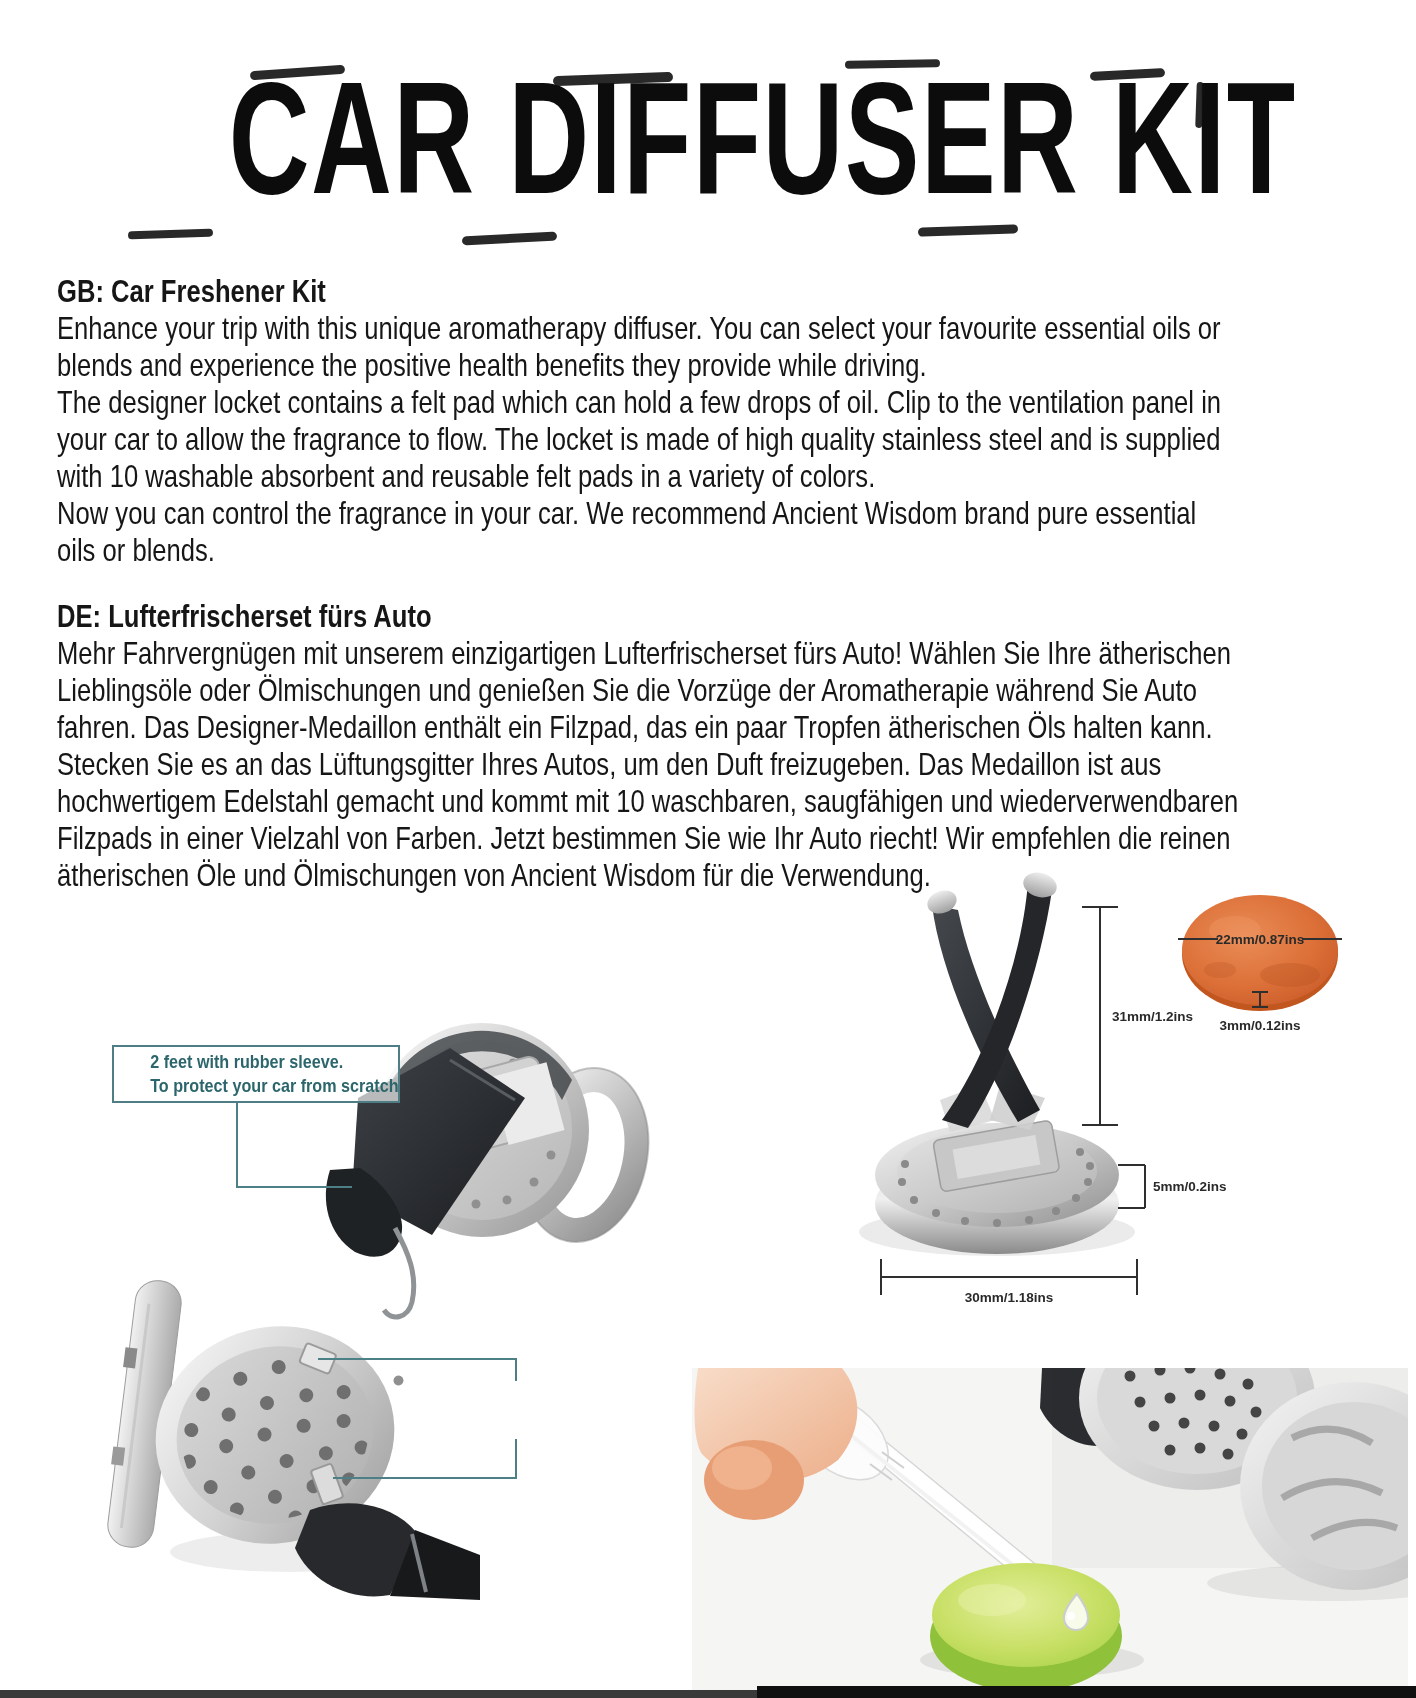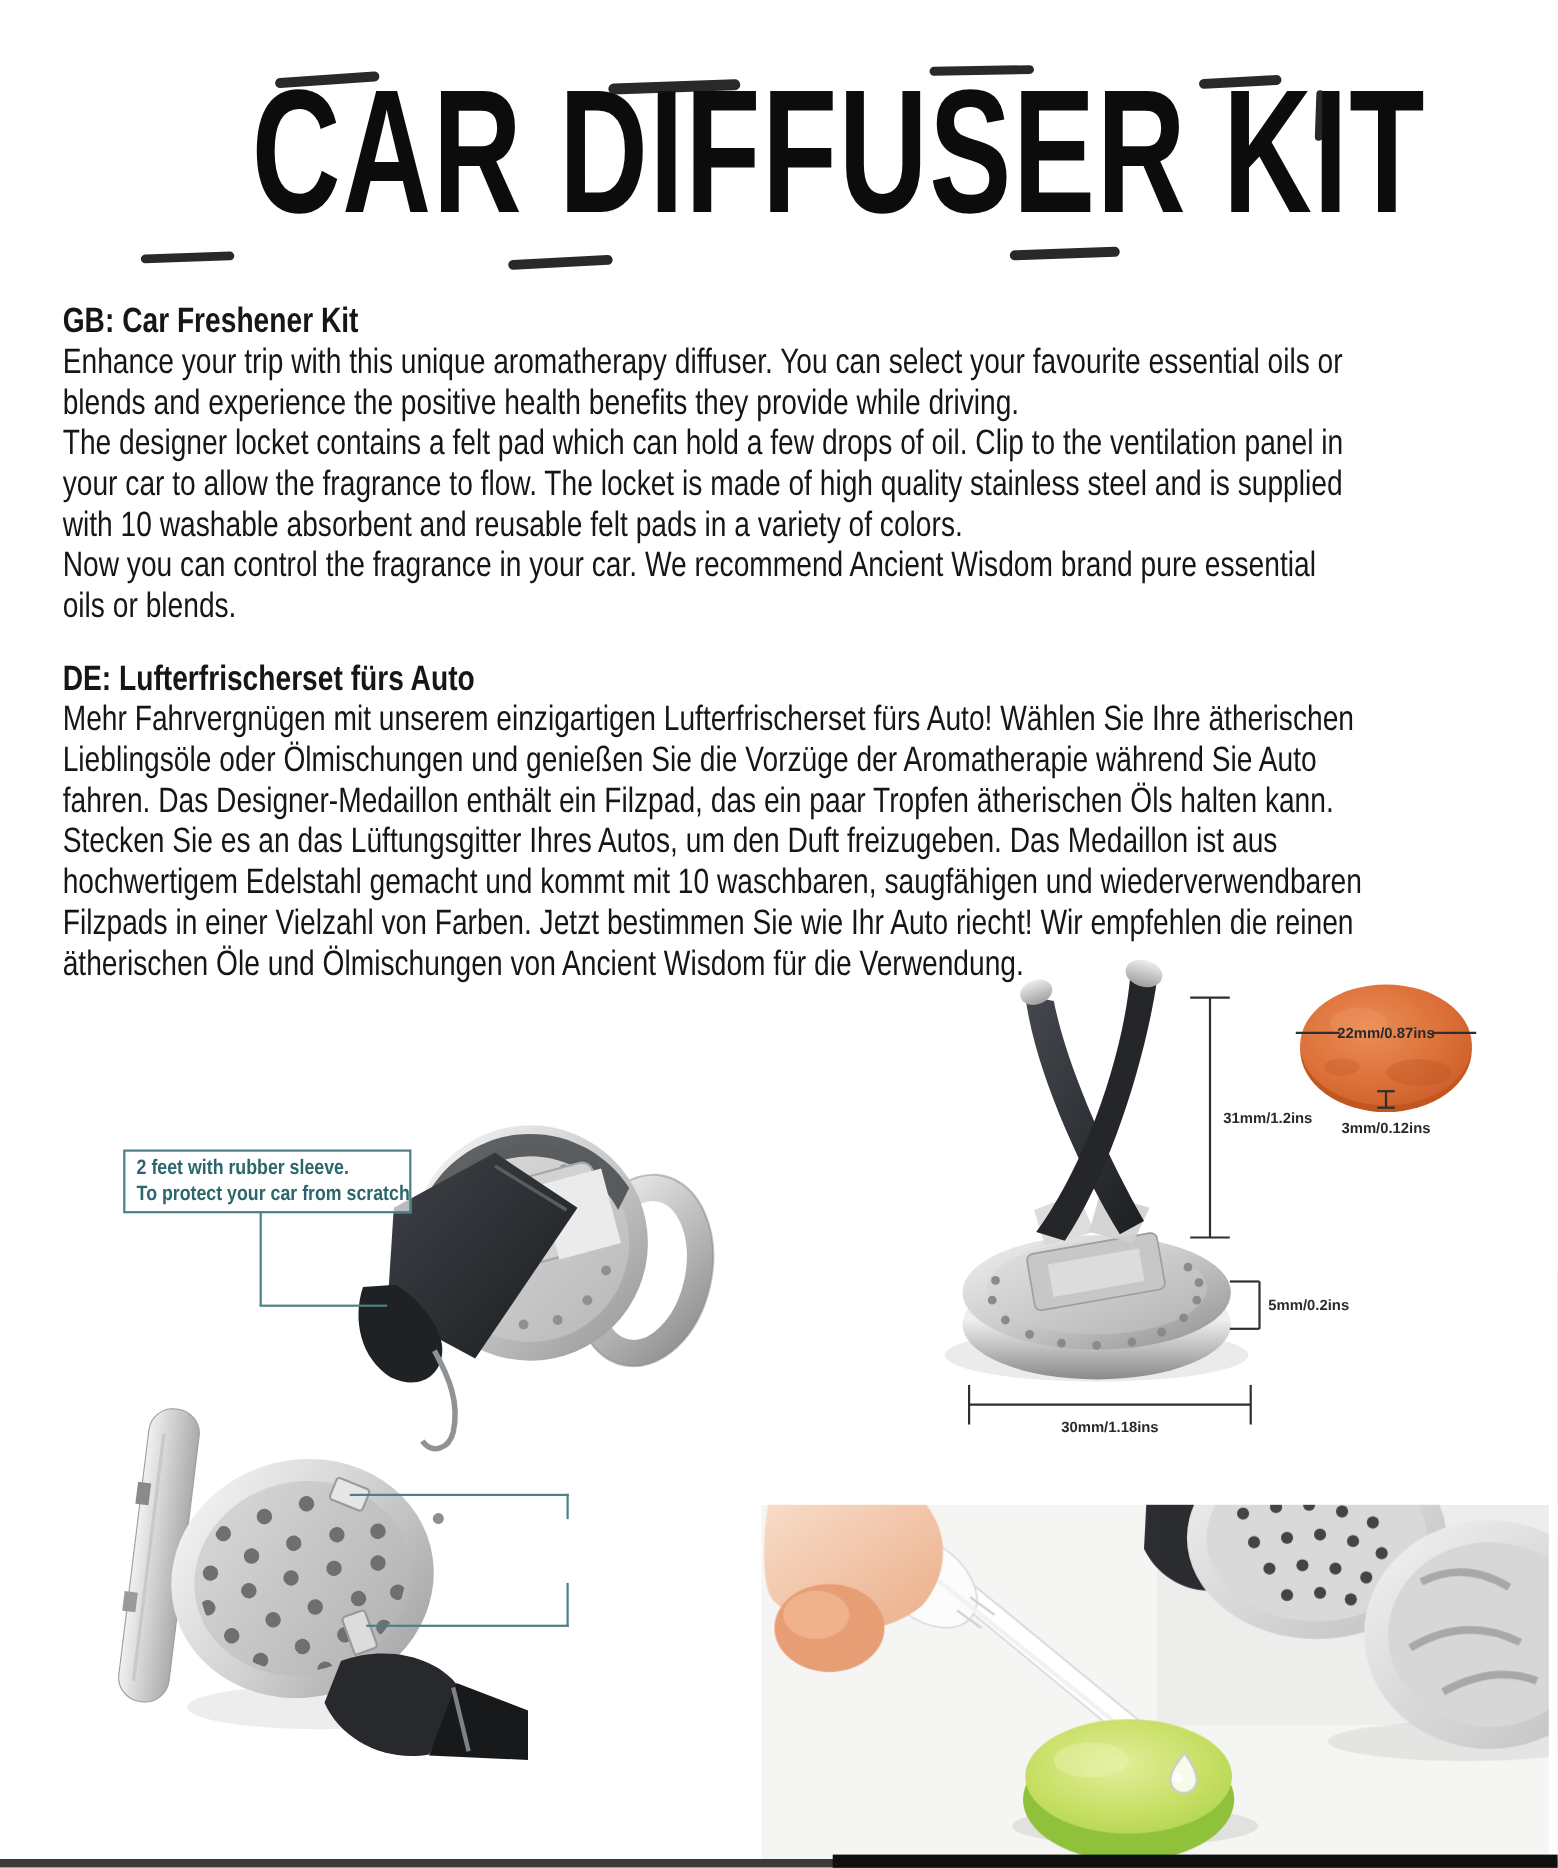--- a/index.html
+++ b/index.html
@@ -16,21 +16,21 @@
     transform:scaleX(0.70); transform-origin:center top; white-space:nowrap;
   }
   .stamp { position:absolute; background:#121212; border-radius:5px; opacity:.9; }
   
   .text-block { position:absolute; left:57px; }
   .text-inner { transform:scaleX(0.80); transform-origin:0 0; width:1480px;
                 font-size:32px; line-height:37px; color:#161616; }
   .text-inner h2 { margin:0; font-size:32px; line-height:37px; font-weight:bold; }
   .text-inner p  { margin:0; white-space:pre-line; }
   
-  .callout { position:absolute; border:2px solid #4e7d83; background:rgba(255,255,255,.65); }
+  .callout { position:absolute; border:2px solid #4e7d83; background:rgba(255,255,255,.65);padding-left:26px; }
   .callout-inner {
     transform:scaleX(0.85); transform-origin:0 0; width:118%;
     white-space:pre-line; font-weight:bold; font-size:19px; line-height:24px;
     color:#2c666c; padding:3px 0 0 12px;
   }
   .connector { position:absolute; background:#4c8086; }
   
   .fig { position:absolute; }
   svg text.dim { font-family:"Liberation Sans", sans-serif; font-size:13.5px; font-weight:bold; fill:#2a2a2a; }
   

